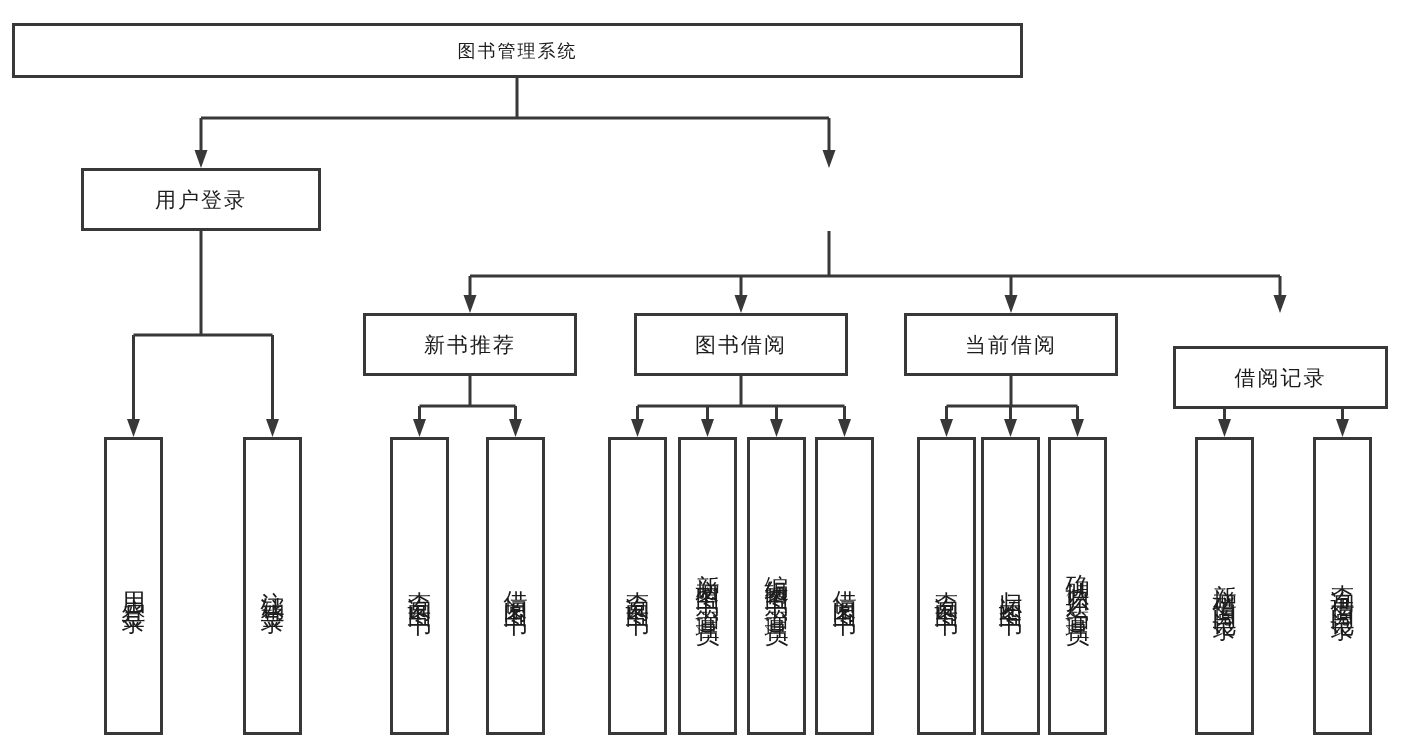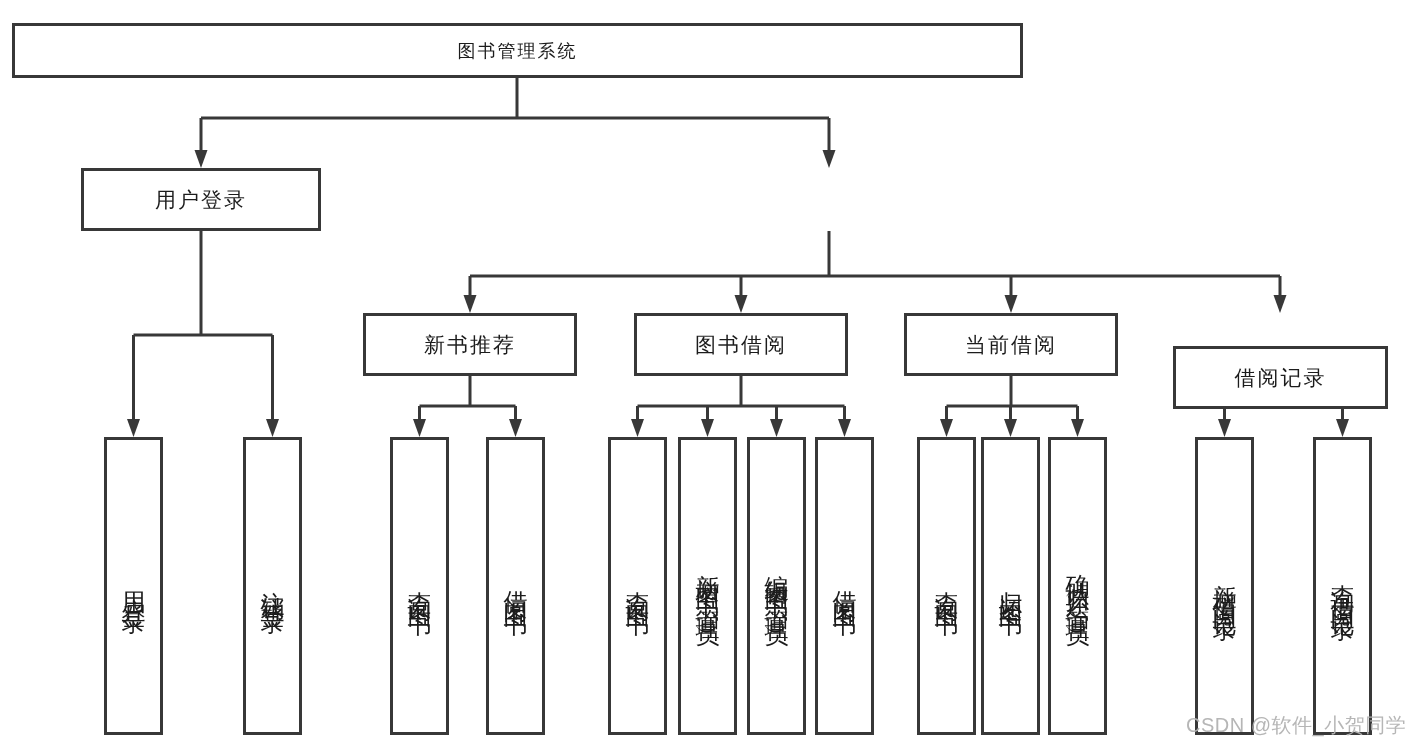--- a/index.html
+++ b/index.html
@@ -149,15 +149,14 @@
     <span class="vtext">确认归还（管理员）</span>
   </div>
 
   <div class="node node-v" style="left:1195px; top:437px; width:59px; height:298px;">
     <span class="vtext">新增借阅记录</span>
   </div>
   <div class="node node-v" style="left:1313px; top:437px; width:59px; height:298px;">
     <span class="vtext">查询借阅记录</span>
   </div>
 
-  <div class="watermark">CSDN @软件_小贺同学</div>
 
 </div>
 
 </body></html>

